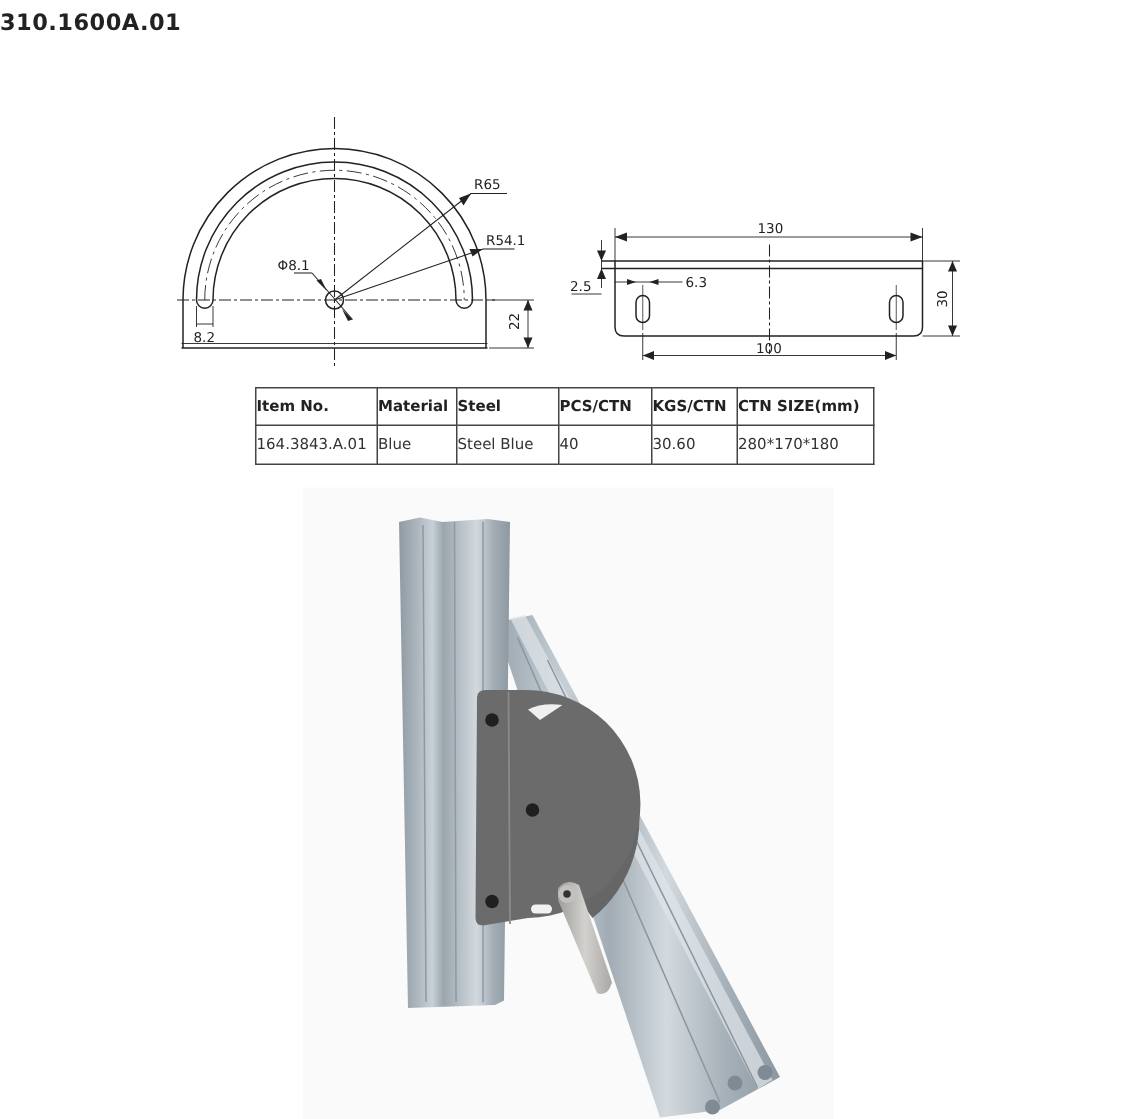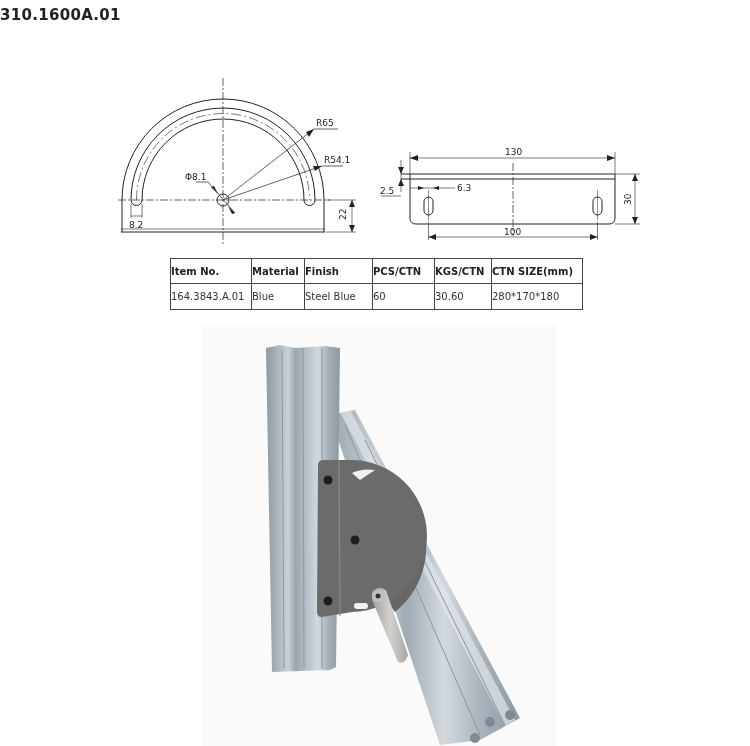--- a/index.html
+++ b/index.html
@@ -124,32 +124,32 @@
   <text class="dim-text" x="457" y="191">6.3</text>
   <text class="dim-text" x="504" y="235">100</text>
   <text class="dim-text" transform="translate(631,205) rotate(-90)" x="0" y="0">30</text>
 </svg>
 
 <table class="spec-table">
   <thead>
     <tr>
       <th style="width:80px">Item No.</th>
       <th style="width:52px">Material</th>
-      <th style="width:67px">Finish</th>
+      <th style="width:67px">Steel</th>
       <th style="width:61px">PCS/CTN</th>
       <th style="width:56px">KGS/CTN</th>
       <th style="width:90px">CTN SIZE(mm)</th>
     </tr>
   </thead>
   <tbody>
     <tr>
       <td>164.3843.A.01</td>
       <td>Blue</td>
       <td>Steel Blue</td>
-      <td>60</td>
+      <td>40</td>
       <td>30.60</td>
       <td>280*170*180</td>
     </tr>
   </tbody>
 </table>
 
 <div class="photo">
   <svg width="354" height="421" viewBox="202 325 354 421" aria-label="Adjustable angle bracket mounted on aluminum profiles with clamping lever">
     <defs>
       <linearGradient id="vprof" x1="0" x2="1" y1="0" y2="0">

